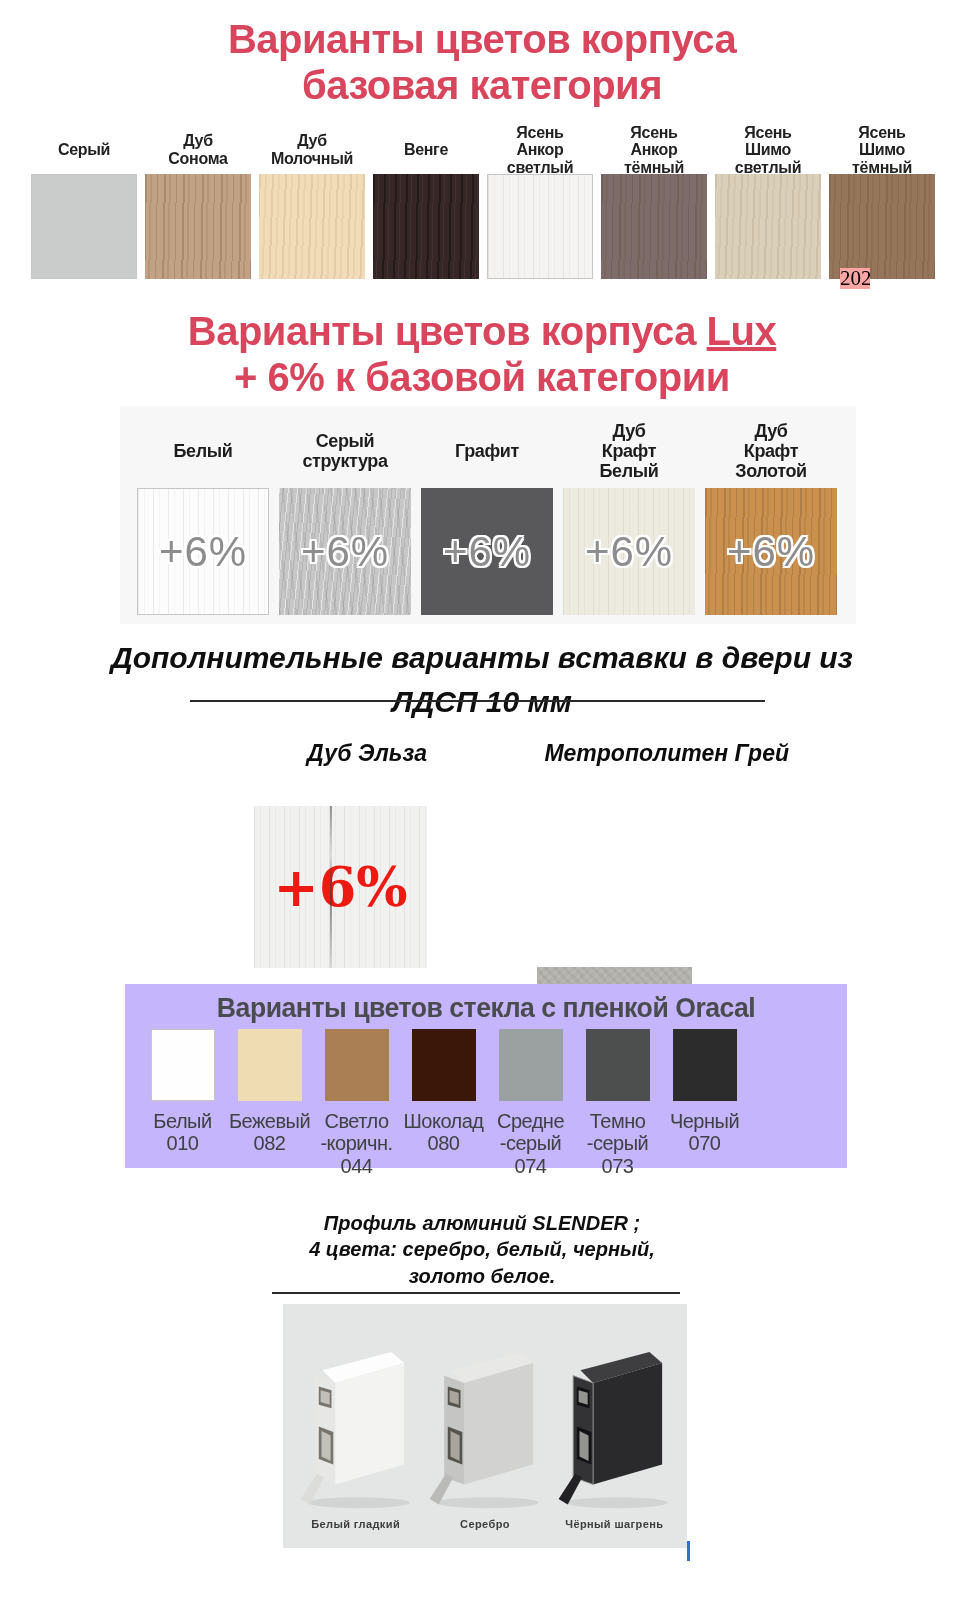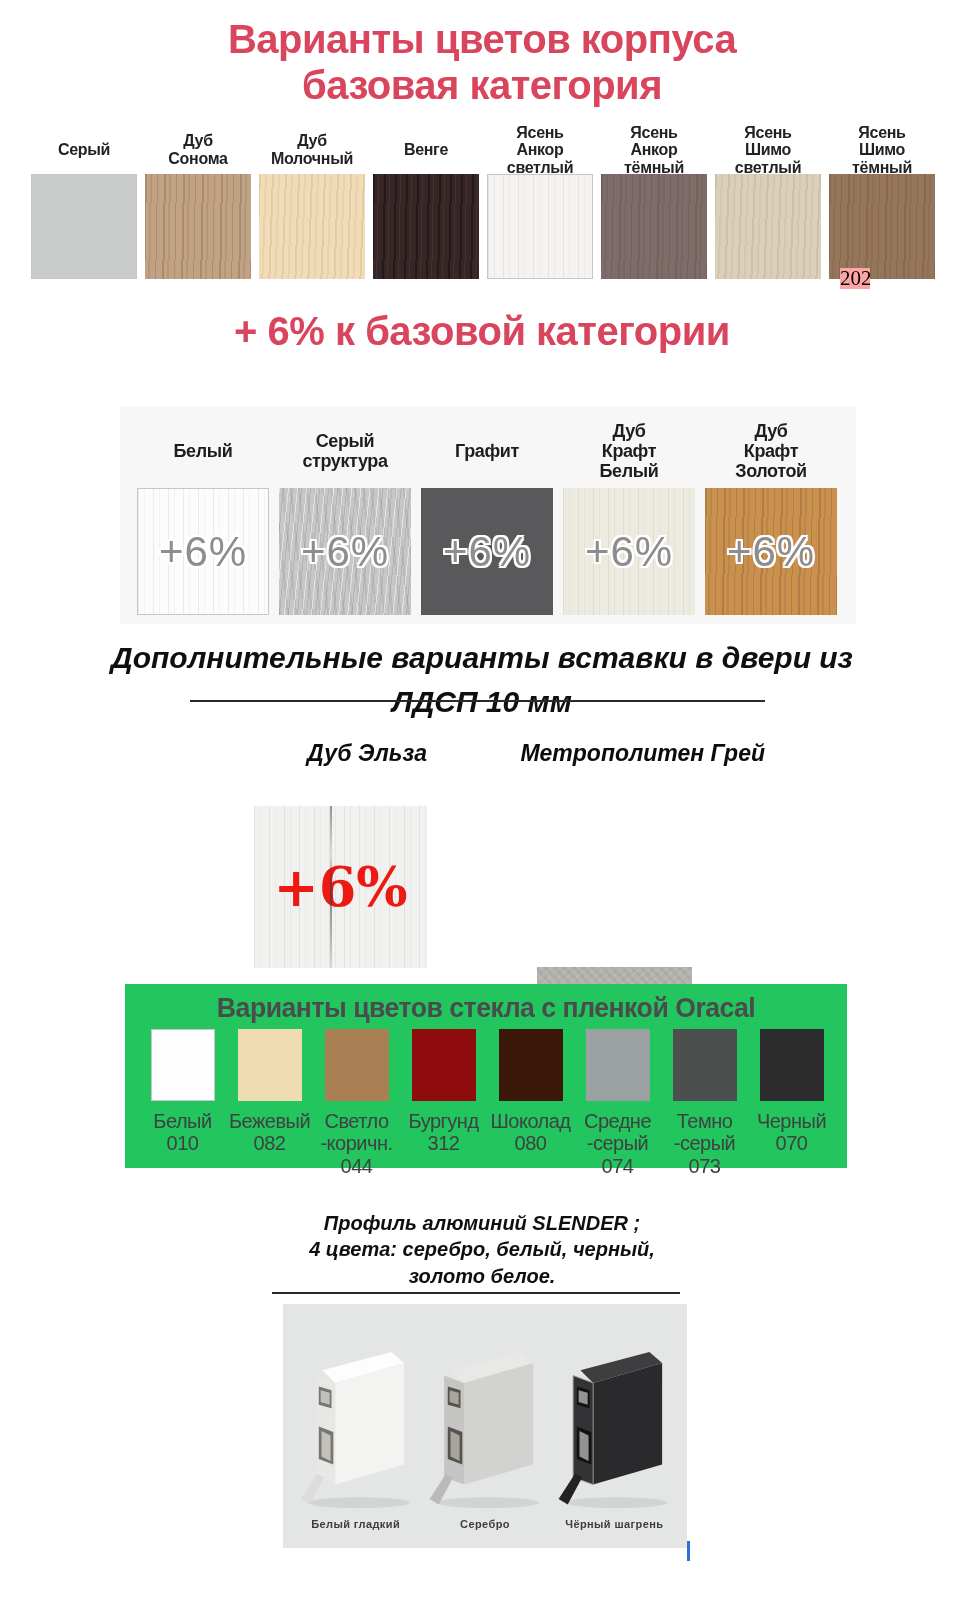--- a/index.html
+++ b/index.html
@@ -43,21 +43,21 @@
   .lux-sw{width:132px;height:127px;box-sizing:border-box;display:flex;align-items:center;justify-content:center;position:relative;}
   .plus6{font-size:42px;color:#8d8d8d;letter-spacing:1px;
          text-shadow:-2px -2px 0 #fff,2px -2px 0 #fff,-2px 2px 0 #fff,2px 2px 0 #fff,-2px 0 0 #fff,2px 0 0 #fff,0 -2px 0 #fff,0 2px 0 #fff;}
 
   
   .ins-lbl{font-weight:bold;font-style:italic;font-size:23px;color:#0c0c0c;text-align:right;}
   .ins-sw{box-sizing:border-box;display:flex;align-items:center;justify-content:center;position:relative;}
   .plus6red{font-family:"DejaVu Serif",serif;font-weight:bold;font-size:54px;}
 
   
-  .ora-box{left:125px;top:984px;width:722px;height:184px;background:#22c55e;}
+  .ora-box{left:125px;top:984px;width:722px;height:184px;background:#c4b5fd;}
   .ora-title{position:absolute;top:8px;left:0;width:100%;text-align:center;font-weight:bold;font-size:28px;
              color:#4a4b4d;transform:scaleX(0.95);letter-spacing:-0.5px;}
   .ora-row{position:absolute;top:45px;left:14px;display:flex;}
   .ora-col{width:87px;display:flex;flex-direction:column;align-items:center;}
   .ora-sw{width:64px;height:72px;box-sizing:border-box;}
   .ora-lbl{margin-top:9px;font-size:20px;color:#3f4142;text-align:center;line-height:1.12;
            white-space:pre-line;letter-spacing:-0.5px;}
 
   
   .photo{left:283px;top:1304px;width:404px;height:244px;background:#e4e6e5;box-sizing:border-box;
@@ -123,20 +123,21 @@
     <div class="base-lbl">Ясень
 Шимо
 тёмный</div>
     <div class="sw tx-wood-strong" style="background-color: rgb(149, 118, 91);"></div>
   </div>
 </div>
 
 <div class="abs watermark">2021</div>
 
 <div class="abs big-title" style="top:308px;">
+  <div style="color: rgb(216, 69, 92);"><span>Варианты цветов корпуса </span><span class="lux-underline">Lux</span></div>
   <div style="color: rgb(216, 69, 92);">+ 6% к базовой категории</div>
 </div>
 
 <div class="abs lux-box">
   <div class="lux-row">
     <div class="lux-col">
       <div class="lux-lbl">Белый</div>
       <div class="lux-sw bordered tx-streak" style="background-color: rgb(252, 252, 252);">
         <span class="plus6">+6%</span>
       </div>
@@ -171,21 +172,21 @@
       </div>
     </div>
   </div>
 </div>
 
 <div class="abs sub-heading" style="top:636px;font-size:30px;line-height:1.45;">Дополнительные варианты вставки в двери из
 ЛДСП 10 мм</div>
 <div class="abs rule" style="top:700px;left:190px;width:575px;"></div>
 
 <div class="abs ins-lbl" style="left:254px;top:740px;width:173px;">Дуб Эльза</div>
-<div class="abs ins-lbl" style="left:460px;top:740px;width:305px;">Метрополитен Грей</div>
+<div class="abs ins-lbl" style="left:484px;top:740px;width:305px;">Метрополитен Грей</div>
 
 <div class="abs ins-sw tx-streak tx-crack" style="left: 254px; top: 806px; width: 173px; height: 162px; background-color: rgb(241, 241, 239);">
   <span class="plus6red" style="color: rgb(236, 26, 18);">+6%</span>
 </div>
 <div class="abs ins-sw tx-concrete" style="left: 537px; top: 805px; width: 155px; height: 158px; background-color: rgb(181, 179, 174);">
   <span class="plus6red" style="color: rgb(236, 26, 18);">+6%</span>
 </div>
 
 <div class="abs ora-box">
   <div class="ora-title">Варианты цветов стекла с пленкой Oracal</div>
@@ -198,25 +199,20 @@
     <div class="ora-col">
       <div class="ora-sw" style="background-color: rgb(239, 220, 179);"></div>
       <div class="ora-lbl">Бежевый
 082</div>
     </div>
     <div class="ora-col">
       <div class="ora-sw" style="background-color: rgb(169, 127, 83);"></div>
       <div class="ora-lbl">Светло
 -коричн.
 044</div>
-    </div>
-    <div class="ora-col">
-      <div class="ora-sw" style="background-color: rgb(142, 11, 14);"></div>
-      <div class="ora-lbl">Бургунд
-312</div>
     </div>
     <div class="ora-col">
       <div class="ora-sw" style="background-color: rgb(58, 23, 8);"></div>
       <div class="ora-lbl">Шоколад
 080</div>
     </div>
     <div class="ora-col">
       <div class="ora-sw" style="background-color: rgb(155, 161, 160);"></div>
       <div class="ora-lbl">Средне
 -серый

